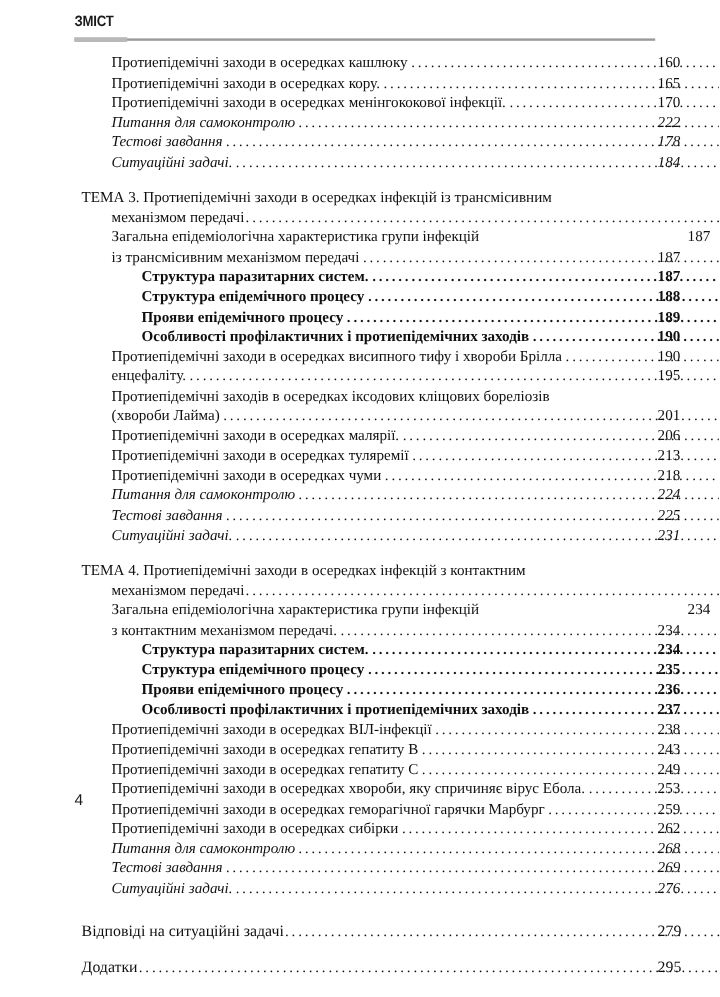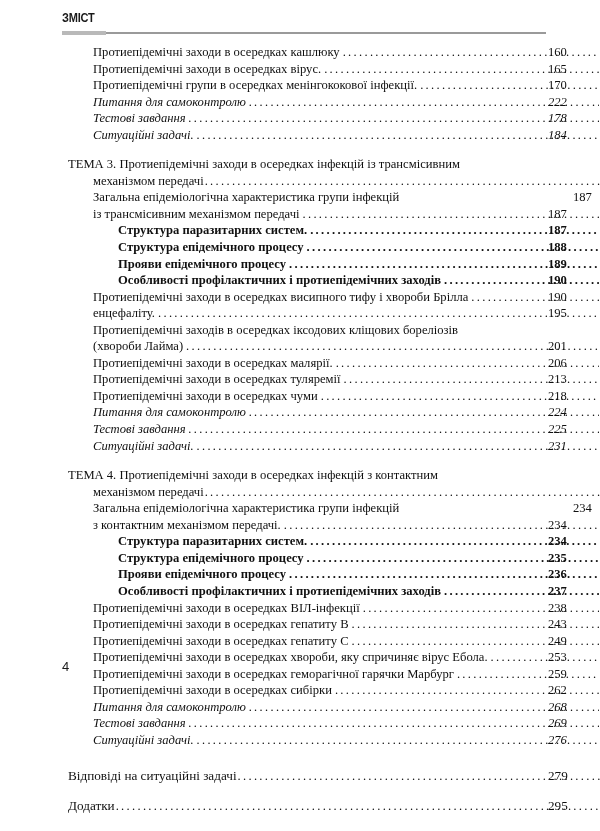--- a/index.html
+++ b/index.html
@@ -151,28 +151,28 @@
   <div class="toc" id="toc-root">
       <div class="entry lvl-1">
         <div class="leadline">
           <span class="txt">Протиепідемічні заходи в осередках кашлюку</span>
           <span class="dots">........................................................................................................................................................................................................</span>
           <span class="pg">160</span>
         </div>
       </div>
       <div class="entry lvl-1">
         <div class="leadline">
-          <span class="txt">Протиепідемічні заходи в осередках вірус.</span>
+          <span class="txt">Протиепідемічні заходи в осередках кору.</span>
           <span class="dots">........................................................................................................................................................................................................</span>
           <span class="pg">165</span>
         </div>
       </div>
       <div class="entry lvl-1">
         <div class="leadline">
-          <span class="txt">Протиепідемічні групи в осередках менінгококової інфекції.</span>
+          <span class="txt">Протиепідемічні заходи в осередках менінгококової інфекції.</span>
           <span class="dots">........................................................................................................................................................................................................</span>
           <span class="pg">170</span>
         </div>
       </div>
       <div class="entry lvl-1 italic">
         <div class="leadline">
           <span class="txt">Питання для самоконтролю</span>
           <span class="dots">........................................................................................................................................................................................................</span>
           <span class="pg">222</span>
         </div>

